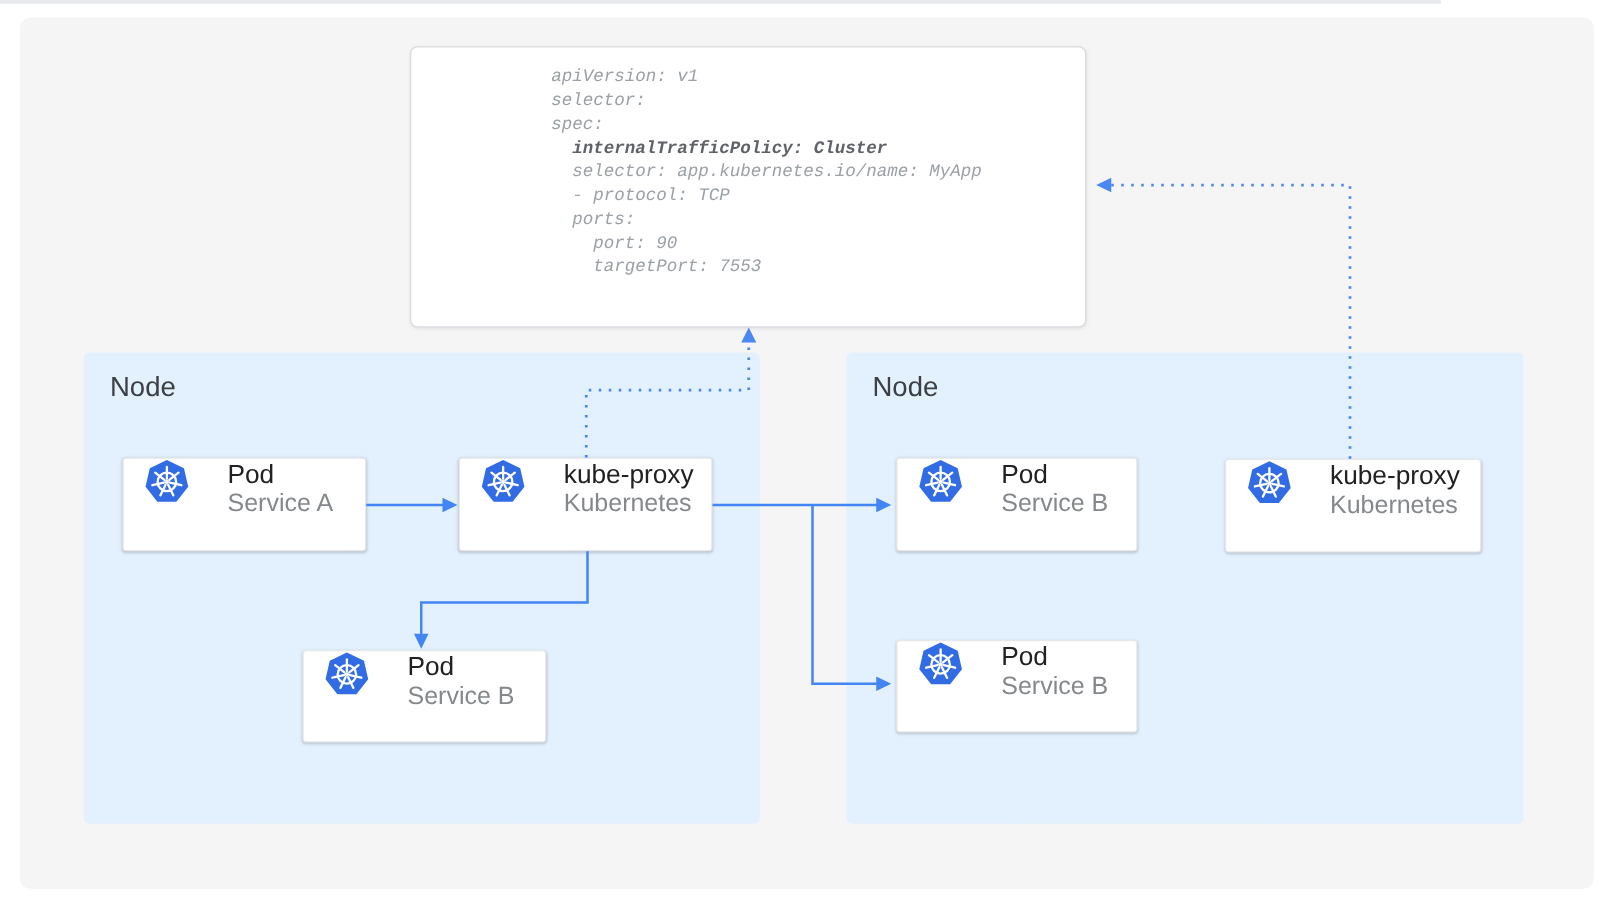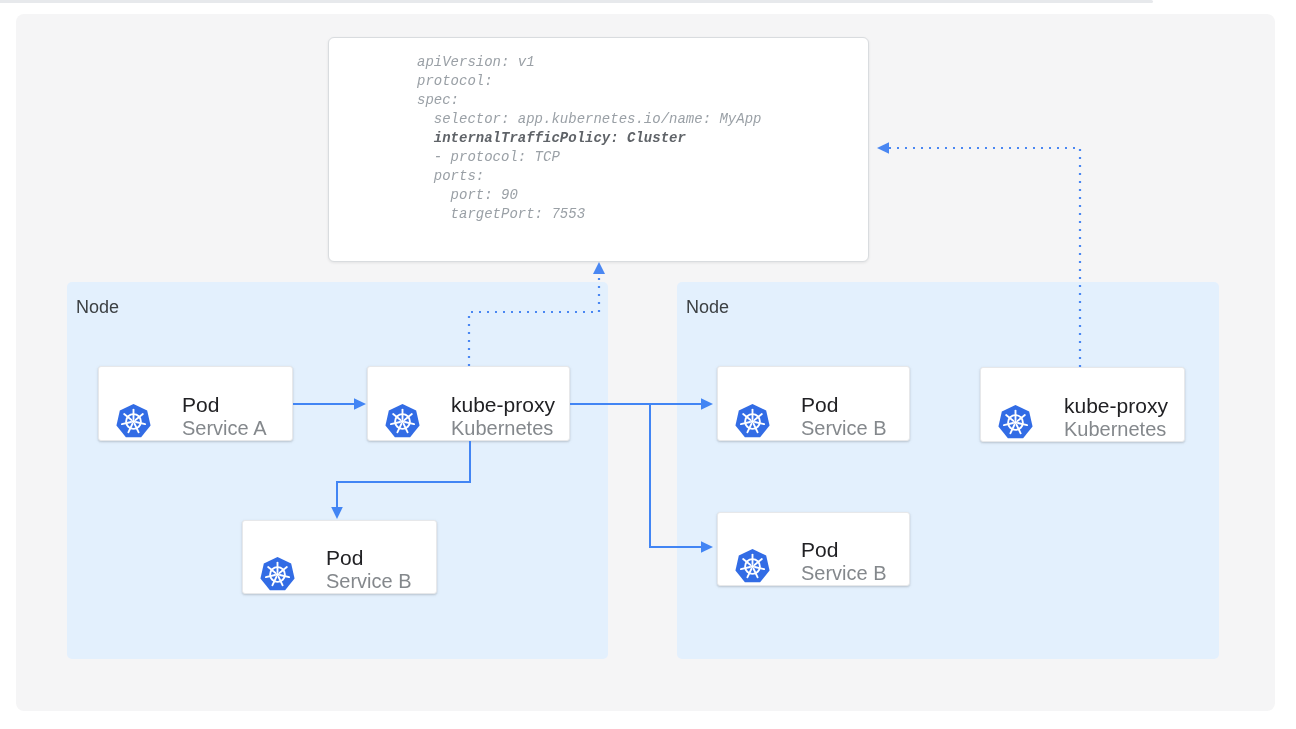--- a/index.html
+++ b/index.html
@@ -20,35 +20,35 @@
 
   .top-divider{position:absolute;left:0;top:0;width:1153px;height:3px;
     background:#e7e9ec;border-radius:0 3px 3px 0}
 
   .canvas{position:absolute;left:16px;top:14px;width:1259px;height:697px;
     background:var(--canvas_bg,#f5f5f6);border-radius:8px}
 
   .node{position:absolute;background:var(--node_bg,#e3f0fd);border-radius:5px}
   .node-left{left:67px;top:282px;width:541px;height:377px}
   .node-right{left:677px;top:282px;width:542px;height:377px}
-  .node-label{position:absolute;left:9px;top:15px;font-size:18px;
+  .node-label{position:absolute;left:21px;top:15px;font-size:22px;
     color:var(--node_label_text,#3c4043)}
 
   .yaml-box{position:absolute;left:328px;top:37px;width:541px;height:225px;
     background:#fff;border:1px solid #d9dcdf;border-radius:6px;
     box-shadow:0 1px 3px rgba(0,0,0,.08);
-    padding:15px 0 0 88px}
+    padding:15px 0 0 112px}
   .code-line{font-family:"Liberation Mono",monospace;font-style:italic;
     font-size:14px;line-height:19px;white-space:pre;
     color:var(--code_text,#9aa0a6)}
   .code-line b{font-weight:700;color:var(--code_bold_text,#5f6368)}
 
   .card{position:absolute;background:#fff;border:1px solid #e7e8ea;border-radius:3px;
     box-shadow:0 1px 2px rgba(0,0,0,.14),0 1px 4px rgba(0,0,0,.06);
-    display:flex;align-items:flex-end}
+    display:flex;align-items:flex-start}
   .k8s-icon{width:37px;height:37px;margin-left:16px;flex:0 0 auto}
   .card-text{margin-left:30px}
   .card-title{font-size:21px;line-height:25px;color:var(--title_text,#212124)}
   .card-subtitle{font-size:20px;line-height:23px;color:var(--subtitle_text,#84888c)}
 
   .arrow-overlay{position:absolute;left:0;top:0;width:1296px;height:729px;
     pointer-events:none}
   .solid-line{stroke:var(--arrow_blue,#4285f4);stroke-width:2;fill:none}
   .dotted-line{stroke:var(--dotted_blue,#4a87f2);stroke-width:2.2;fill:none;
     stroke-dasharray:2 6}
@@ -76,24 +76,24 @@
       <circle cx="18" cy="18" r="1.6" fill="#ffffff"></circle>
     </symbol>
   </defs>
 </svg>
 
 <div class="top-divider"></div>
 <div class="canvas"></div>
 
 <div class="yaml-box">
   <div class="code-line"><span>apiVersion: v1</span></div>
-  <div class="code-line"><span>protocol:</span></div>
+  <div class="code-line"><span>selector:</span></div>
   <div class="code-line"><span>spec:</span></div>
+  <div class="code-line"><span>  </span><b>internalTrafficPolicy: Cluster</b></div>
   <div class="code-line"><span>  selector: app.kubernetes.io/name: MyApp</span></div>
-  <div class="code-line"><span>  </span><b>internalTrafficPolicy: Cluster</b></div>
   <div class="code-line"><span>  - protocol: TCP</span></div>
   <div class="code-line"><span>  ports:</span></div>
   <div class="code-line"><span>    port: 90</span></div>
   <div class="code-line"><span>    targetPort: 7553</span></div>
 </div>
 
 <div class="node node-left">
   <div class="node-label">Node</div>
 </div>
 <div class="node node-right">

